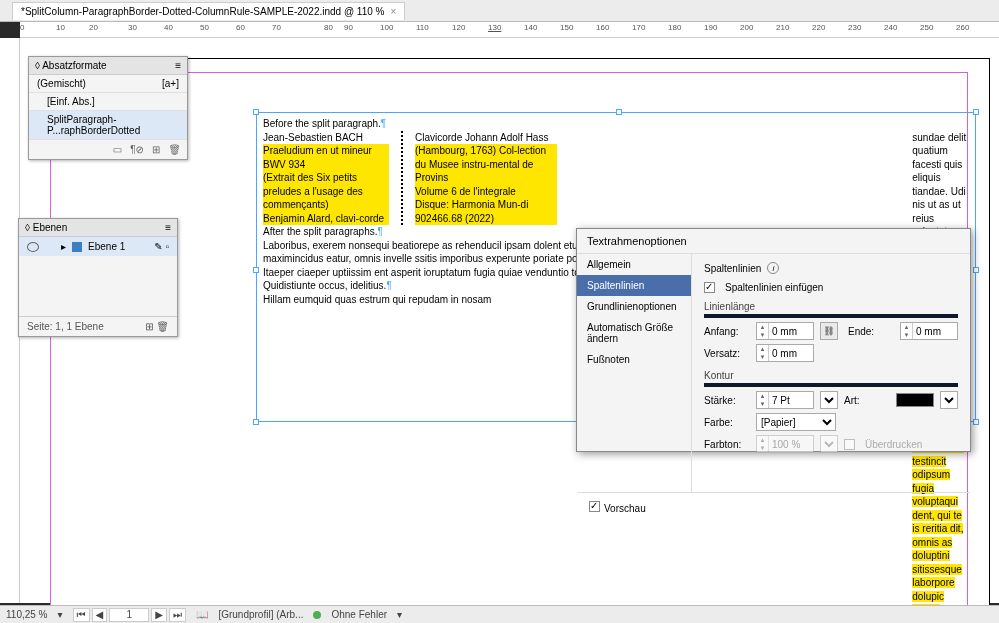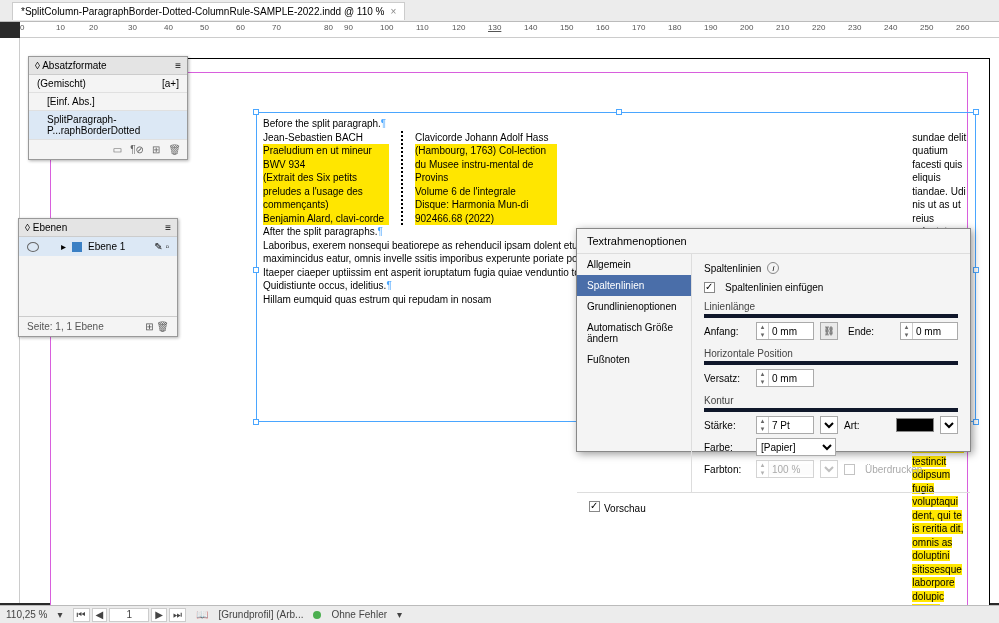--- a/index.html
+++ b/index.html
@@ -214,21 +214,20 @@
             <div class="spin">▴<br>▾</div>
             <input value="0 mm" style="">
           </div>
         <div class="link-btn">⛓</div>
         <label style="margin-left:auto">Ende:</label>
         <div class="num-input">
             <div class="spin">▴<br>▾</div>
             <input value="0 mm" style="">
           </div>
       </div>
-      <div class="group-label">Horizontale Position</div>
       <div class="field-row">
         <label>Versatz:</label>
         <div class="num-input">
             <div class="spin">▴<br>▾</div>
             <input value="0 mm" style="">
           </div>
       </div>
       <div class="group-label">Kontur</div>
       <div class="field-row">
         <label>Stärke:</label>

